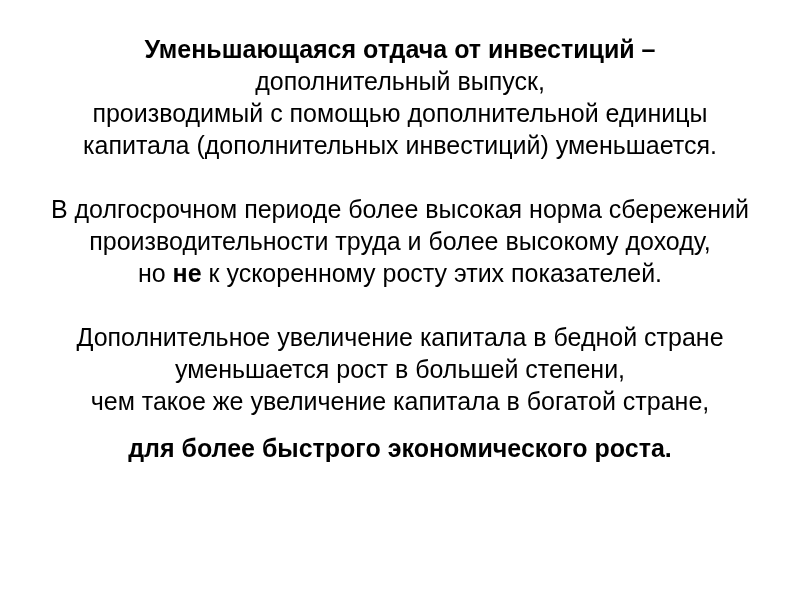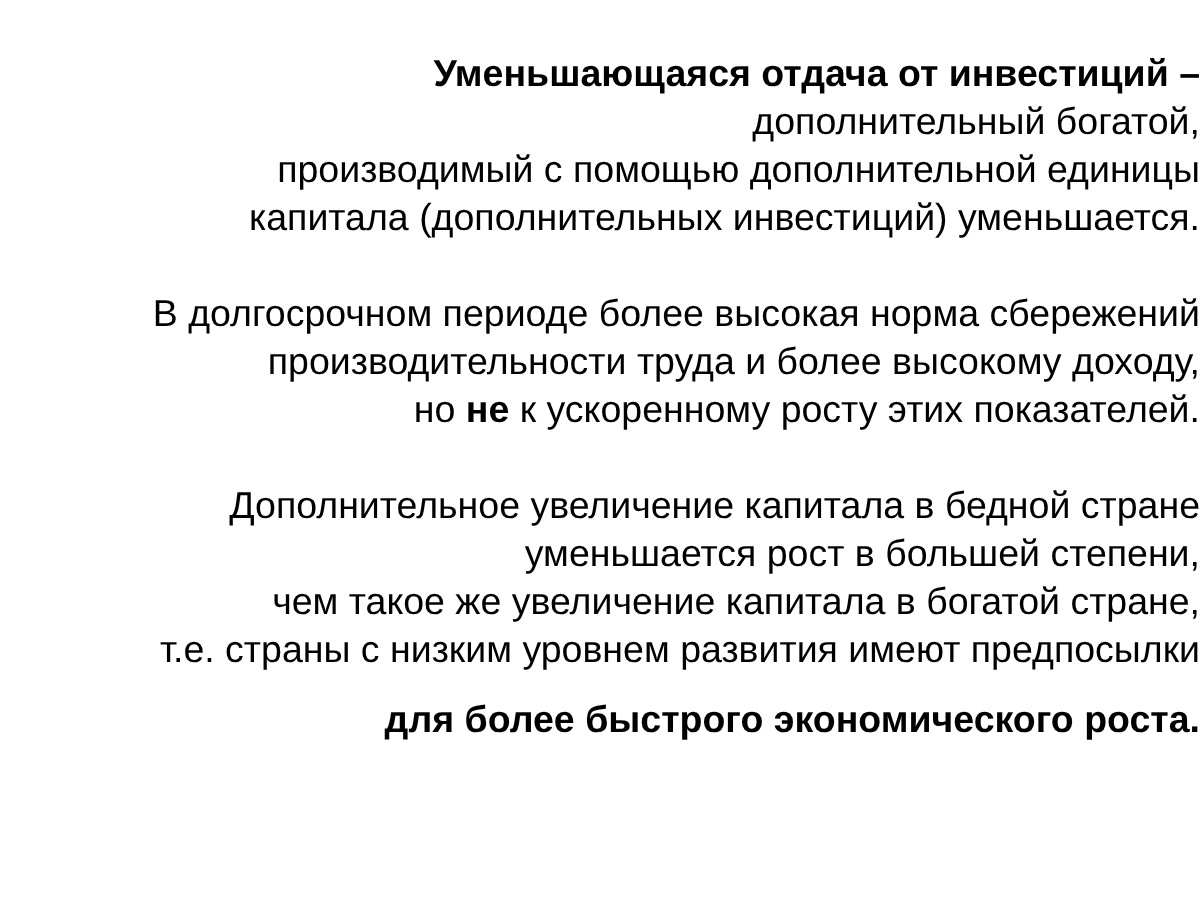--- a/index.html
+++ b/index.html
@@ -11,21 +11,21 @@
     position: relative;
     width: 800px;
     height: 600px;
     background: #ffffff;
     overflow: hidden;
     font-family: "Liberation Sans", "DejaVu Sans", sans-serif;
     color: #000000;
   }
   .text-block {
     padding-top: 33px;
-    text-align: right;
+    text-align: center;
     font-size: 25px;
     line-height: 32px;
   }
   .para {
     margin: 0;
   }
   .para + .para {
     margin-top: 32px;
   }
   .line {
@@ -43,33 +43,32 @@
   }
 </style>
 </head>
 <body>
 
 <div class="slide">
   <div class="text-block">
 
     <div class="para">
       <div class="line title-line">Уменьшающаяся отдача от инвестиций –</div>
-      <div class="line">дополнительный богатой,</div>
+      <div class="line">дополнительный выпуск,</div>
       <div class="line">производимый с помощью дополнительной единицы</div>
       <div class="line">капитала (дополнительных инвестиций) уменьшается.</div>
     </div>
 
     <div class="para">
       <div class="line">В долгосрочном периоде более высокая норма сбережений</div>
       <div class="line">производительности труда и более высокому доходу,</div>
       <div class="line"><span>но </span><span class="inline-bold">не</span><span> к ускоренному росту этих показателей.</span></div>
     </div>
 
     <div class="para">
       <div class="line">Дополнительное увеличение капитала в бедной стране</div>
       <div class="line">уменьшается рост в большей степени,</div>
       <div class="line">чем такое же увеличение капитала в богатой стране,</div>
-      <div class="line">т.е. страны с низким уровнем развития имеют предпосылки</div>
       <div class="line closing-line">для более быстрого экономического роста.</div>
     </div>
 
   </div>
 </div>
 
 </body></html>

